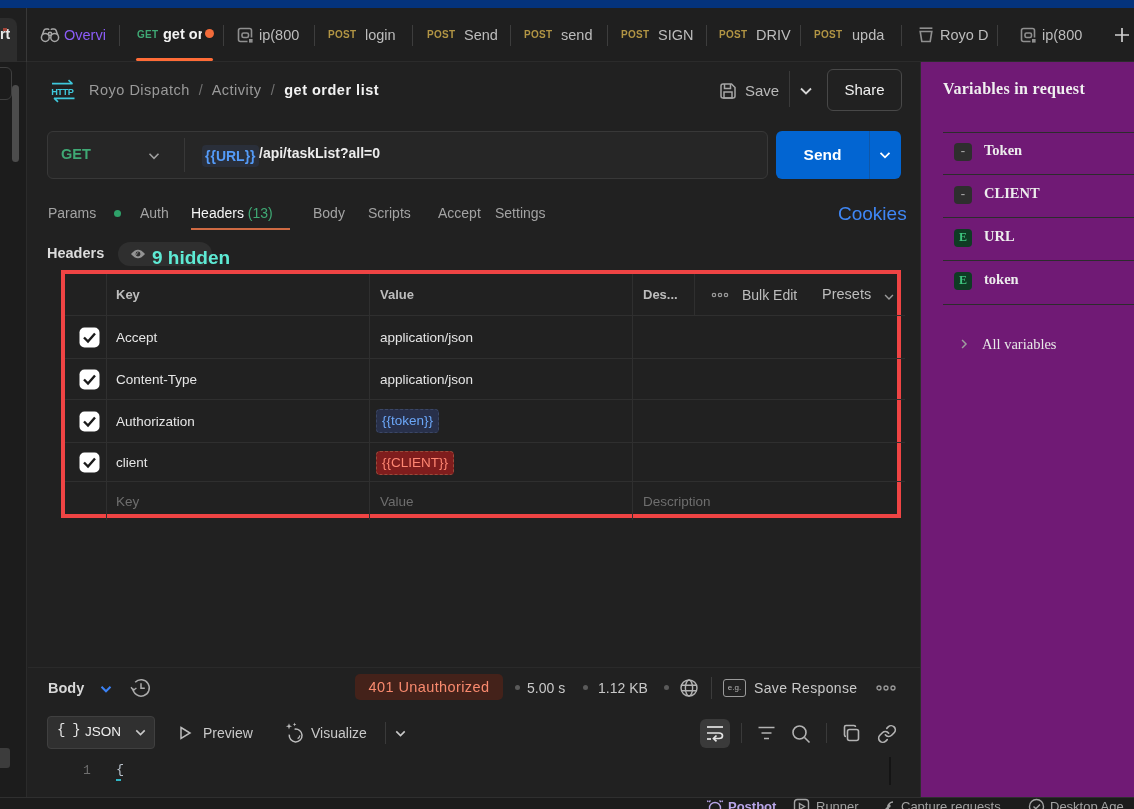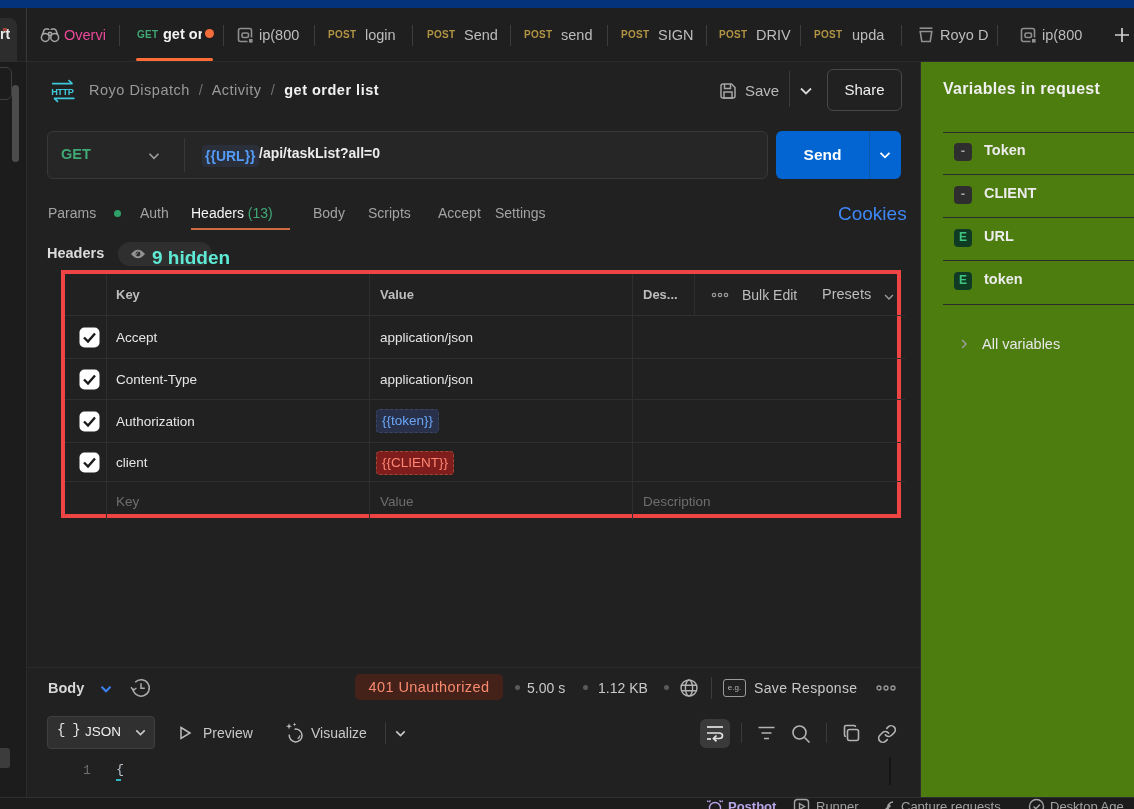--- a/index.html
+++ b/index.html
@@ -22,21 +22,21 @@
     <div class="abs" style="left:3px;top:20px;width:4px;height:3px;background:#a04438;"></div>
     <div class="abs" style="left:26px;top:0;width:1px;height:54px;background:#383838;"></div>
 
     <svg class="abs" style="left:39px;top:16px;" width="22" height="22" viewBox="0 0 22 22" fill="none" stroke="#a6a6a6" stroke-width="1.5">
       <circle cx="6.3" cy="13.5" r="3.9"></circle>
         <circle cx="15.7" cy="13.5" r="3.9"></circle>
       <path d="M3.2 11.2 L5 6.3 Q5.5 5 7 5 L9 5 Q9.8 5 9.8 6"></path>
       <path d="M18.8 11.2 L17 6.3 Q16.5 5 15 5 L13 5 Q12.2 5 12.2 6"></path>
       <circle cx="11" cy="9.8" r="1.6"></circle>
     </svg>
-    <div class="abs" style="left:64px;top:19px;color:#ec4899;font-size:14.5px;">Overvi</div>
+    <div class="abs" style="left:64px;top:19px;color:#8b5cf6;font-size:14.5px;">Overvi</div>
     <div class="abs" style="left:119px;top:17px;width:1px;height:21px;background:#3d3d3d;"></div>
 
     <div class="abs" style="left:137px;top:21px;color:#3fa874;font-size:10px;font-weight:bold;letter-spacing:.3px;">GET</div>
     <div class="abs" style="left:163px;top:18px;width:39px;height:20px;overflow:hidden;color:#f2f2f2;font-size:14.5px;font-weight:bold;white-space:nowrap;">get ord</div>
     <div class="abs" style="left:205px;top:21px;width:9px;height:9px;border-radius:50%;background:#f26b3a;"></div>
     <div class="abs" style="left:136px;top:50px;width:77px;height:3px;background:#ff6c37;border-radius:2px;"></div>
     <div class="abs" style="left:223px;top:17px;width:1px;height:21px;background:#3d3d3d;"></div>
 
     <svg class="abs" style="left:235px;top:17px;" width="20" height="20" viewBox="0 0 20 20" fill="none" stroke="#8f8f8f" stroke-width="1.6">
       <path d="M16.5 12.5 L16.5 5.5 Q16.5 3.5 14.5 3.5 L5.5 3.5 Q3.5 3.5 3.5 5.5 L3.5 14.5 Q3.5 16.5 5.5 16.5 L12.5 16.5"></path>
@@ -283,21 +283,21 @@
         <path d="M14 11a5 5 0 0 0-7.54-.54l-3 3a5 5 0 0 0 7.07 7.07l1.71-1.71"></path>
       </svg>
 
       <div class="abs" style="left:55px;top:96px;color:#6e6e6e;font-size:13px;font-family:'Liberation Mono',monospace;">1</div>
       <div class="abs" style="left:88px;top:95px;color:#b8c0ca;font-size:13.5px;font-family:'Liberation Mono',monospace;">{</div>
       <div class="abs" style="left:88px;top:112px;width:5px;height:2px;background:#2fb6c5;"></div>
       <div class="abs" style="left:861px;top:90px;width:2px;height:28px;background:#141414;"></div>
     </div>
   </div>
 
-  <div id="rightbar" class="abs" style="left:920px;top:62px;width:214px;height:735px;background:#4d7c0f;border-left:1px solid #2e2e2e;">
+  <div id="rightbar" class="abs" style="left:920px;top:62px;width:214px;height:735px;background:#701a75;border-left:1px solid #2e2e2e;font-family:Liberation Serif, serif;">
     <div class="abs" style="left:22px;top:18px;color:#f0f0f0;font-size:16px;font-weight:bold;letter-spacing:.3px;">Variables in request</div>
     <div class="abs" style="left:22px;top:70px;width:192px;height:1px;background:#2c2c2c;"></div>
     <div class="abs" style="left:22px;top:112px;width:192px;height:1px;background:#2c2c2c;"></div>
     <div class="abs" style="left:22px;top:155px;width:192px;height:1px;background:#2c2c2c;"></div>
     <div class="abs" style="left:22px;top:198px;width:192px;height:1px;background:#2c2c2c;"></div>
     <div class="abs" style="left:22px;top:242px;width:192px;height:1px;background:#2c2c2c;"></div>
     <div class="abs" style="left:33px;top:81px;width:18px;height:18px;background:#2e2e2e;border-radius:4px;color:#a6a6a6;font-size:13px;font-weight:bold;text-align:center;line-height:16px;">-</div>
     <div class="abs" style="left:63px;top:80px;color:#ececec;font-size:14.5px;font-weight:bold;">Token</div>
     <div class="abs" style="left:33px;top:124px;width:18px;height:18px;background:#2e2e2e;border-radius:4px;color:#a6a6a6;font-size:13px;font-weight:bold;text-align:center;line-height:16px;">-</div>
     <div class="abs" style="left:63px;top:123px;color:#ececec;font-size:14.5px;font-weight:bold;">CLIENT</div>

